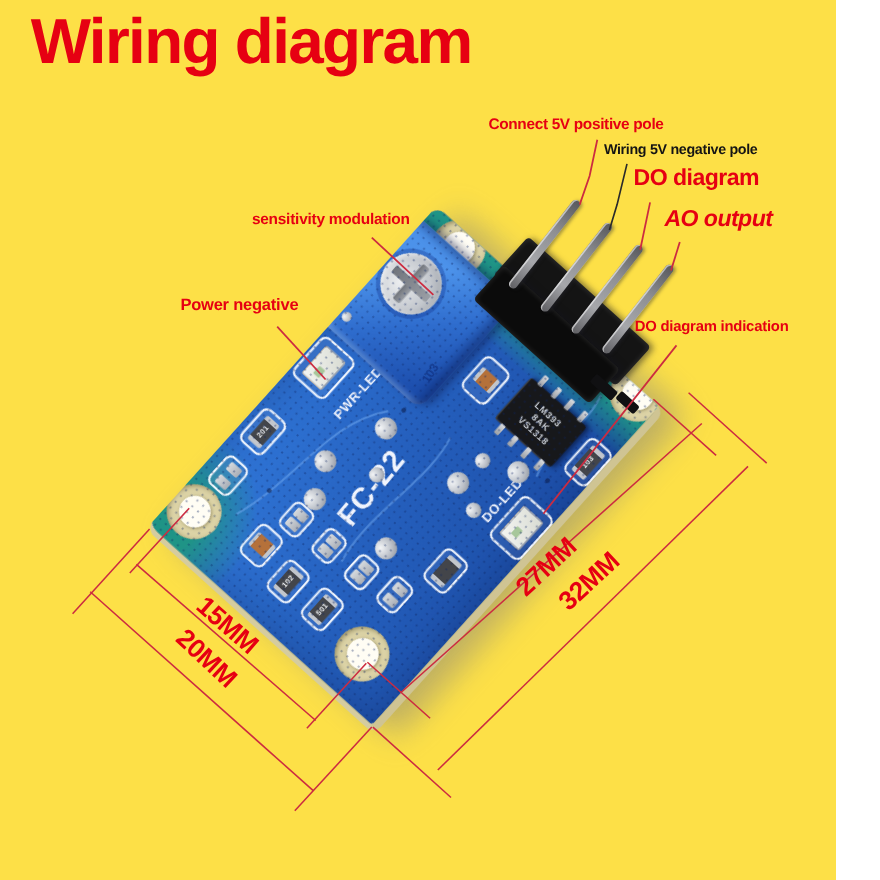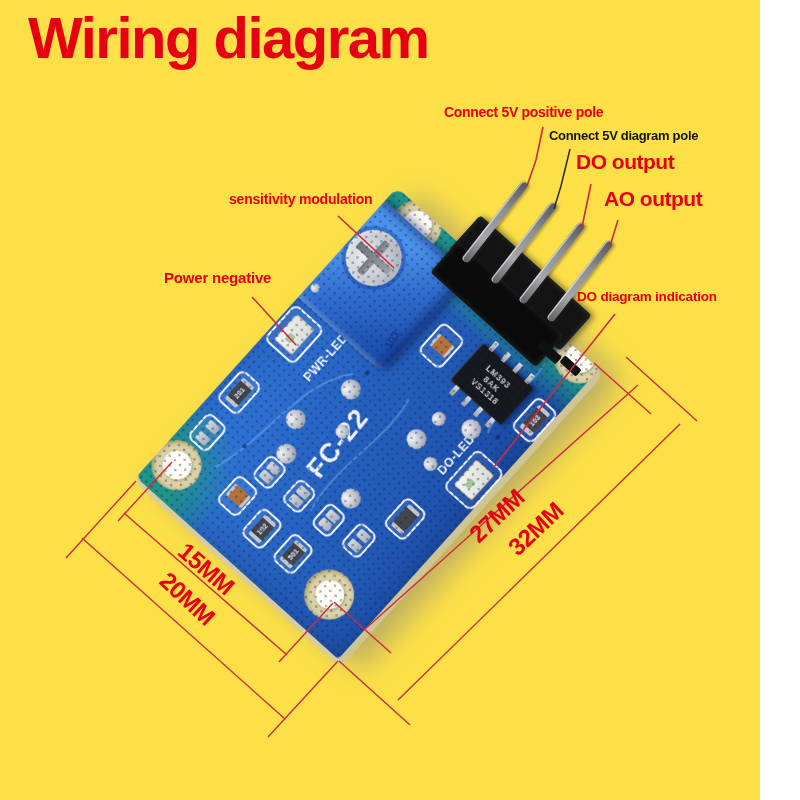--- a/index.html
+++ b/index.html
@@ -6,21 +6,21 @@
   .stage{position:relative;width:760px;height:800px;background:#fde047;overflow:hidden;}
 
   .title{position:absolute;left:28px;top:4px;font-size:58px;font-weight:800;letter-spacing:-1.5px;
          color:var(--accent-red);white-space:nowrap;}
 
   .callout{position:absolute;font-weight:700;color:var(--accent-red);white-space:nowrap;}
   .callout.dark{color:#141414;}
   .co-pos{left:424px;top:104px;font-size:14px;letter-spacing:-0.3px;margin-left:20px;}
   .co-neg{left:549px;top:128px;font-size:13px;letter-spacing:-0.3px;}
   .co-do {left:576px;top:150px;font-size:21px;letter-spacing:-0.5px;}
-  .co-ao {left:604px;top:187px;font-size:21px;letter-spacing:-0.5px;}
+  .co-ao {left:604px;top:187px;font-size:21px;letter-spacing:-0.5px;font-style:italic;}
   .co-sen{left:229px;top:191px;font-size:14px;letter-spacing:-0.2px;}
   .co-pwr{left:164px;top:269px;font-size:15px;letter-spacing:-0.2px;}
   .co-doi{left:577px;top:289px;font-size:13.5px;letter-spacing:-0.2px;}
 
   .dimlabel{position:absolute;font-size:24px;font-weight:700;color:var(--accent-red);
             letter-spacing:-0.5px;white-space:nowrap;transform:translate(-50%,-50%) rotate(0deg);}
   .dl15{left:206px;top:569px;transform:translate(-50%,-50%) rotate(41deg);}
   .dl20{left:187px;top:599px;transform:translate(-50%,-50%) rotate(43deg);}
   .dl27{left:497px;top:516px;transform:translate(-50%,-50%) rotate(-43deg);}
   .dl32{left:536px;top:529px;transform:translate(-50%,-50%) rotate(-43deg);}
@@ -282,22 +282,22 @@
     <line class="dim" x1="626" y1="357" x2="697" y2="421"></line>
     <line class="dim" x1="334" y1="602" x2="391" y2="653"></line>
     <line class="dim" x1="339" y1="661" x2="410" y2="725"></line>
     <line class="dim" x1="364" y1="630" x2="638" y2="385"></line>
     <line class="dim" x1="398" y1="700" x2="680" y2="424"></line>
   </svg>
 
   <div class="title lbl">Wiring diagram</div>
 
   <div class="callout co-pos lbl">Connect 5V positive pole</div>
-  <div class="callout co-neg dark lbl">Connect 5V diagram pole</div>
-  <div class="callout co-do lbl">DO output</div>
+  <div class="callout co-neg dark lbl">Wiring 5V negative pole</div>
+  <div class="callout co-do lbl">DO diagram</div>
   <div class="callout co-ao lbl">AO output</div>
   <div class="callout co-sen lbl">sensitivity modulation</div>
   <div class="callout co-pwr lbl">Power negative</div>
   <div class="callout co-doi lbl">DO diagram indication</div>
 
   <div class="dimlabel dl15 lbl">15MM</div>
   <div class="dimlabel dl20 lbl">20MM</div>
   <div class="dimlabel dl27 lbl">27MM</div>
   <div class="dimlabel dl32 lbl">32MM</div>
 

